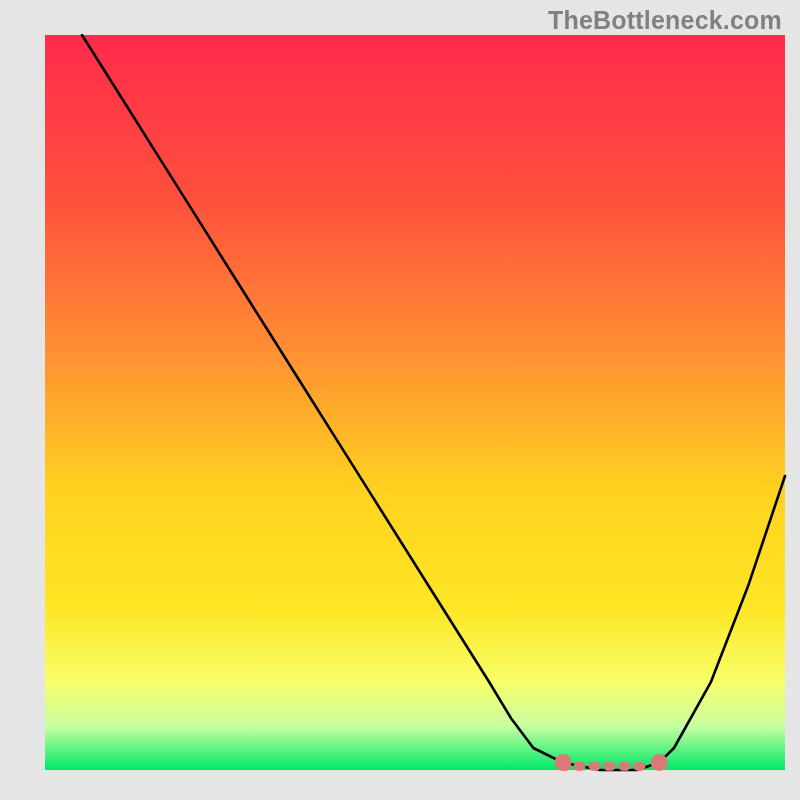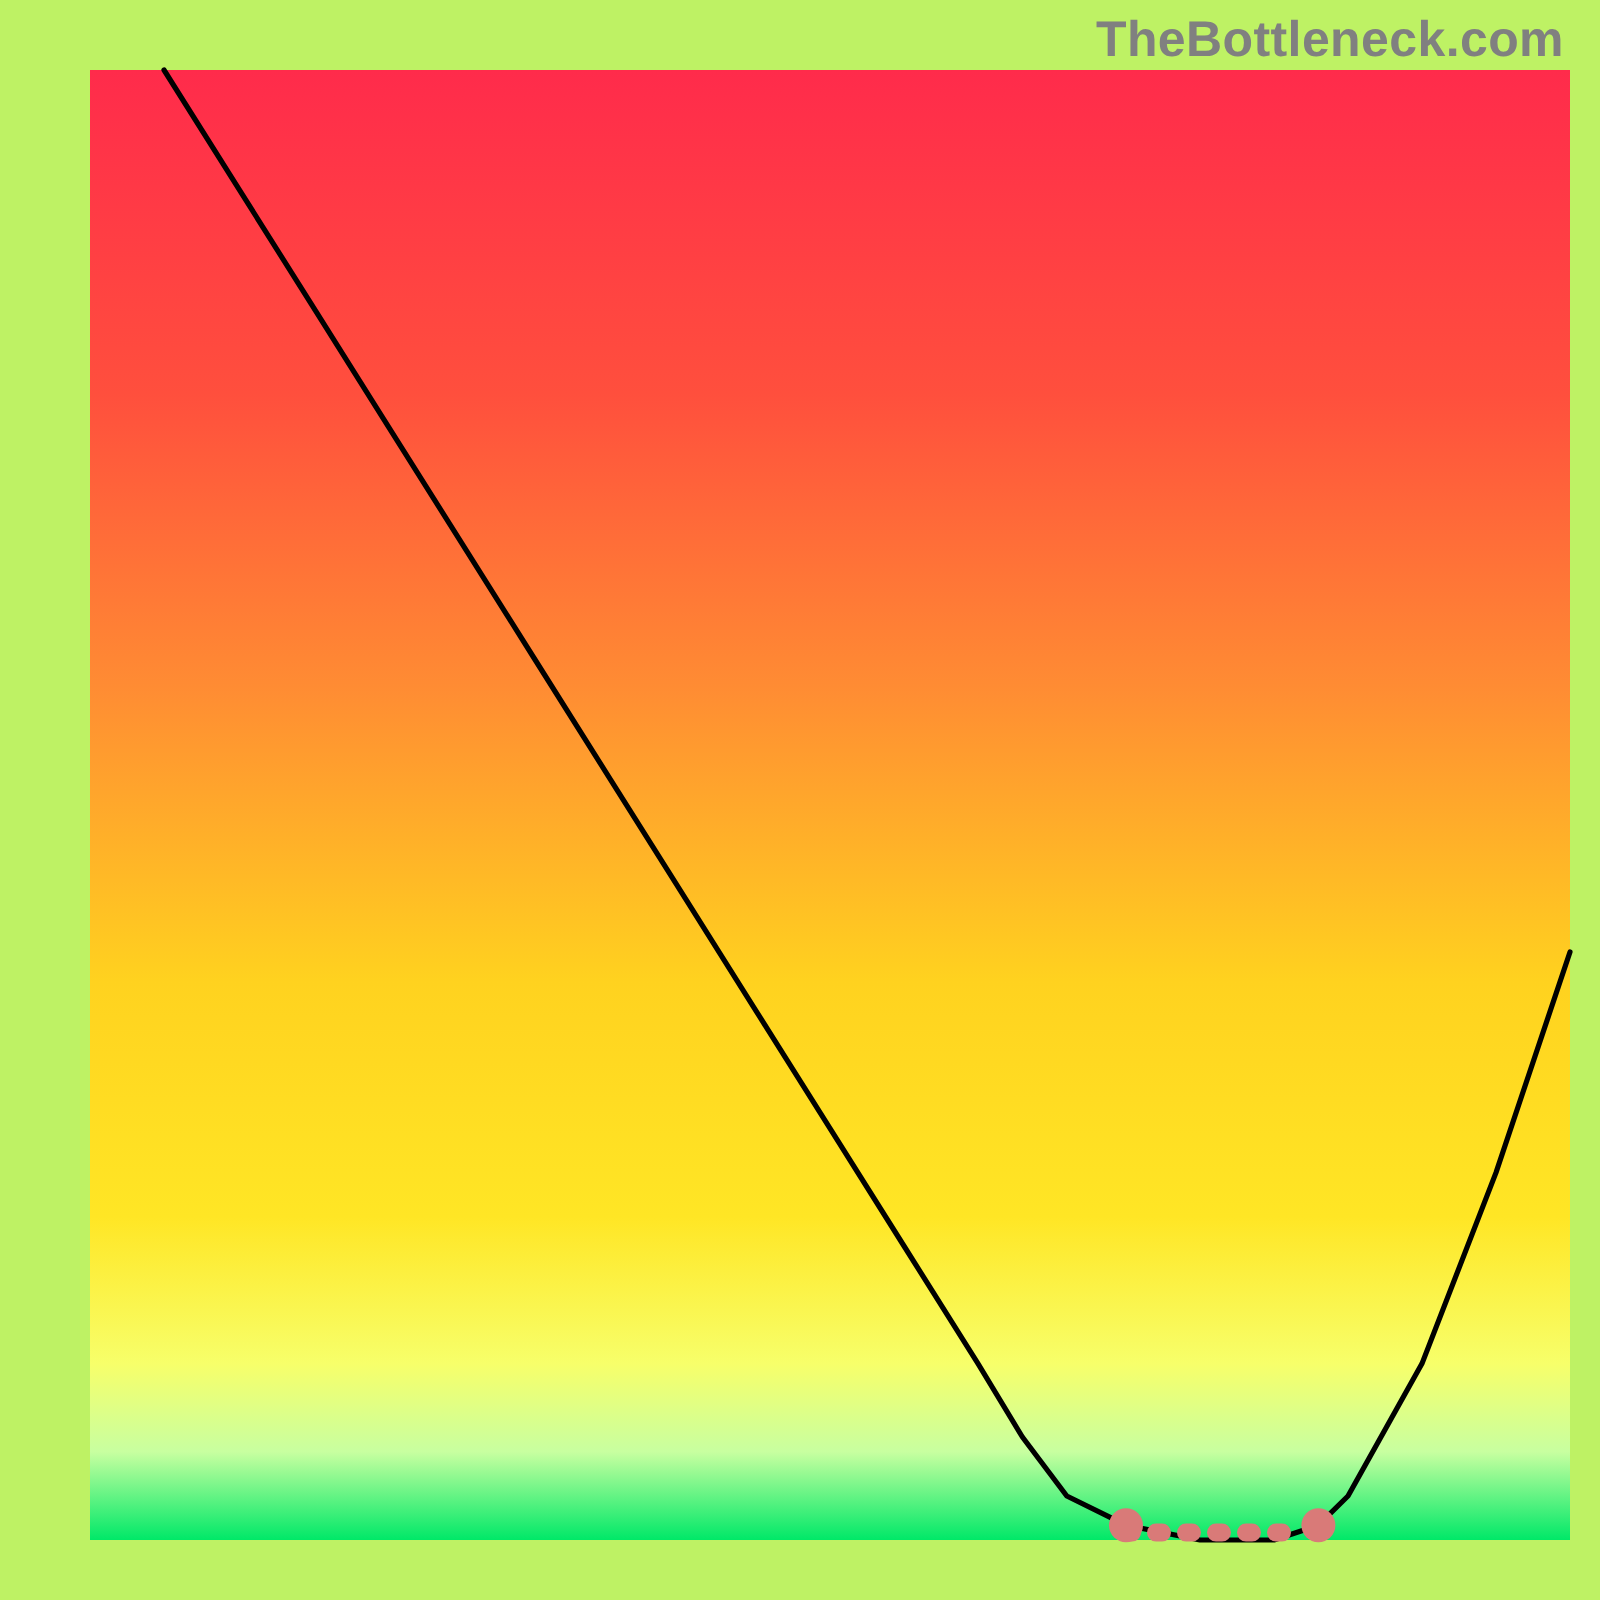--- a/index.html
+++ b/index.html
@@ -9,21 +9,21 @@
     height: 800px;
     background: #000;
     overflow: hidden;
     font-family: Arial, Helvetica, sans-serif;
   }
   .frame {
     position: absolute;
     left: 0; top: 0;
     width: 800px;
     height: 800px;
-    background: #bef264;
+    background: #e5e5e5;
   }
   .watermark {
     position: absolute;
     top: 6px;
     right: 18px;
     color: #808080;
     font-size: 25px;
     font-weight: 600;
     letter-spacing: 0.2px;
     user-select: none;

